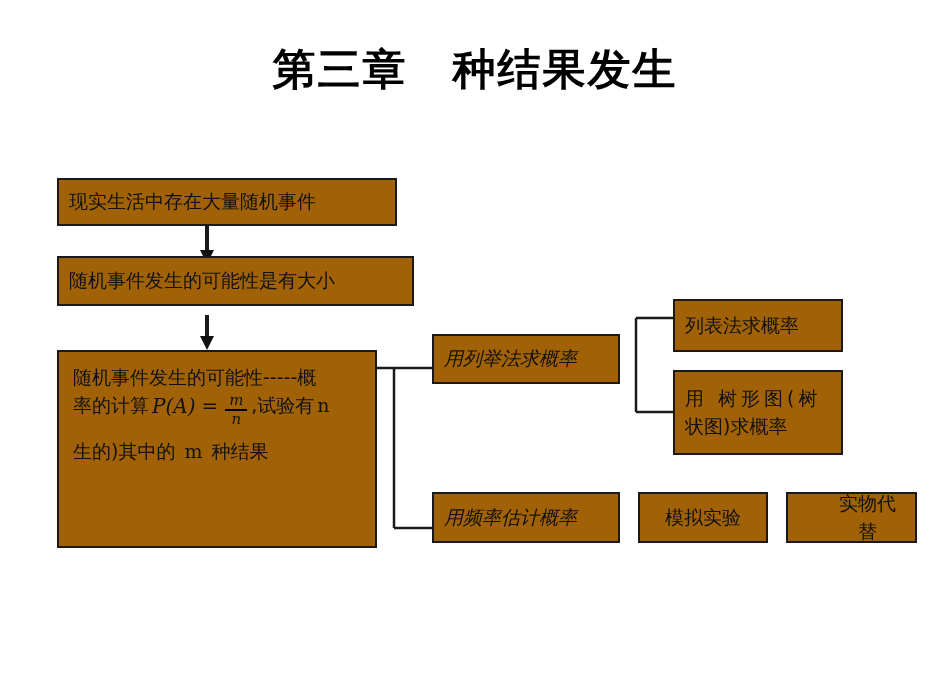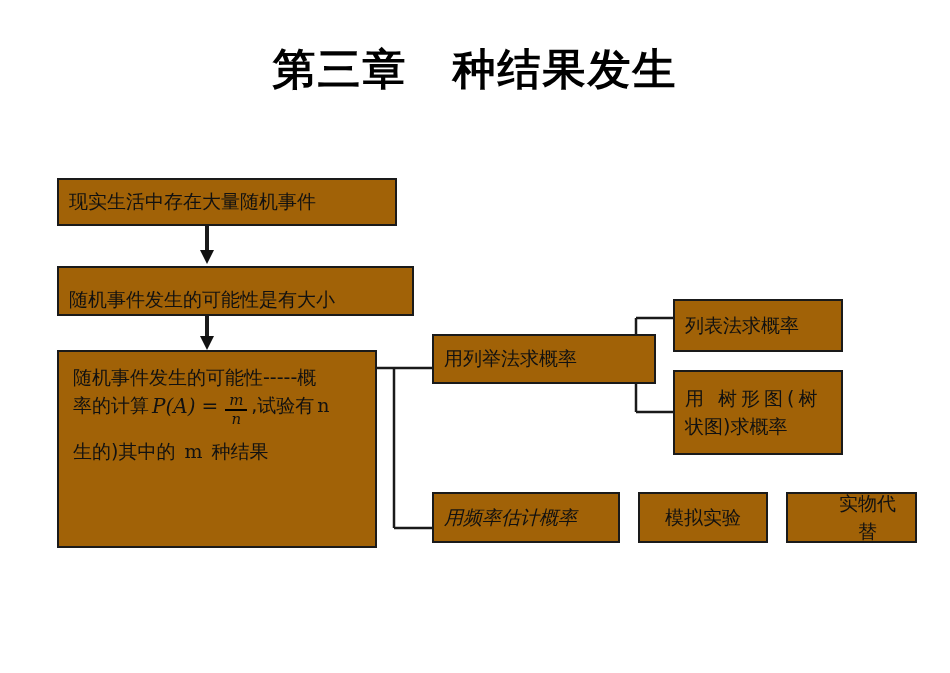--- a/index.html
+++ b/index.html
@@ -51,35 +51,35 @@
     line-height: 1.45;
     padding: 0 10px;
   }
 
   
   #node-reallife {
     left: 57px; top: 178px;
     width: 340px; height: 48px;
   }
   #node-likelihood {
-    left: 57px; top: 266px;
-    width: 357px; height: 50px; align-items: flex-end;
+    left: 57px; top: 256px;
+    width: 357px; height: 50px;
   }
   #node-formula {
     left: 57px; top: 350px;
     width: 320px; height: 198px;
     align-items: flex-start;
     padding: 12px 12px 10px 14px;
     display: block;
   }
 
   
   #node-enumeration {
     left: 432px; top: 334px;
-    width: 224px; height: 50px;
+    width: 188px; height: 50px; font-style: italic;
   }
   #node-frequency {
     left: 432px; top: 492px;
     width: 188px; height: 51px; font-style: italic;
   }
 
   
   #node-table {
     left: 673px; top: 299px;
     width: 170px; height: 53px;

